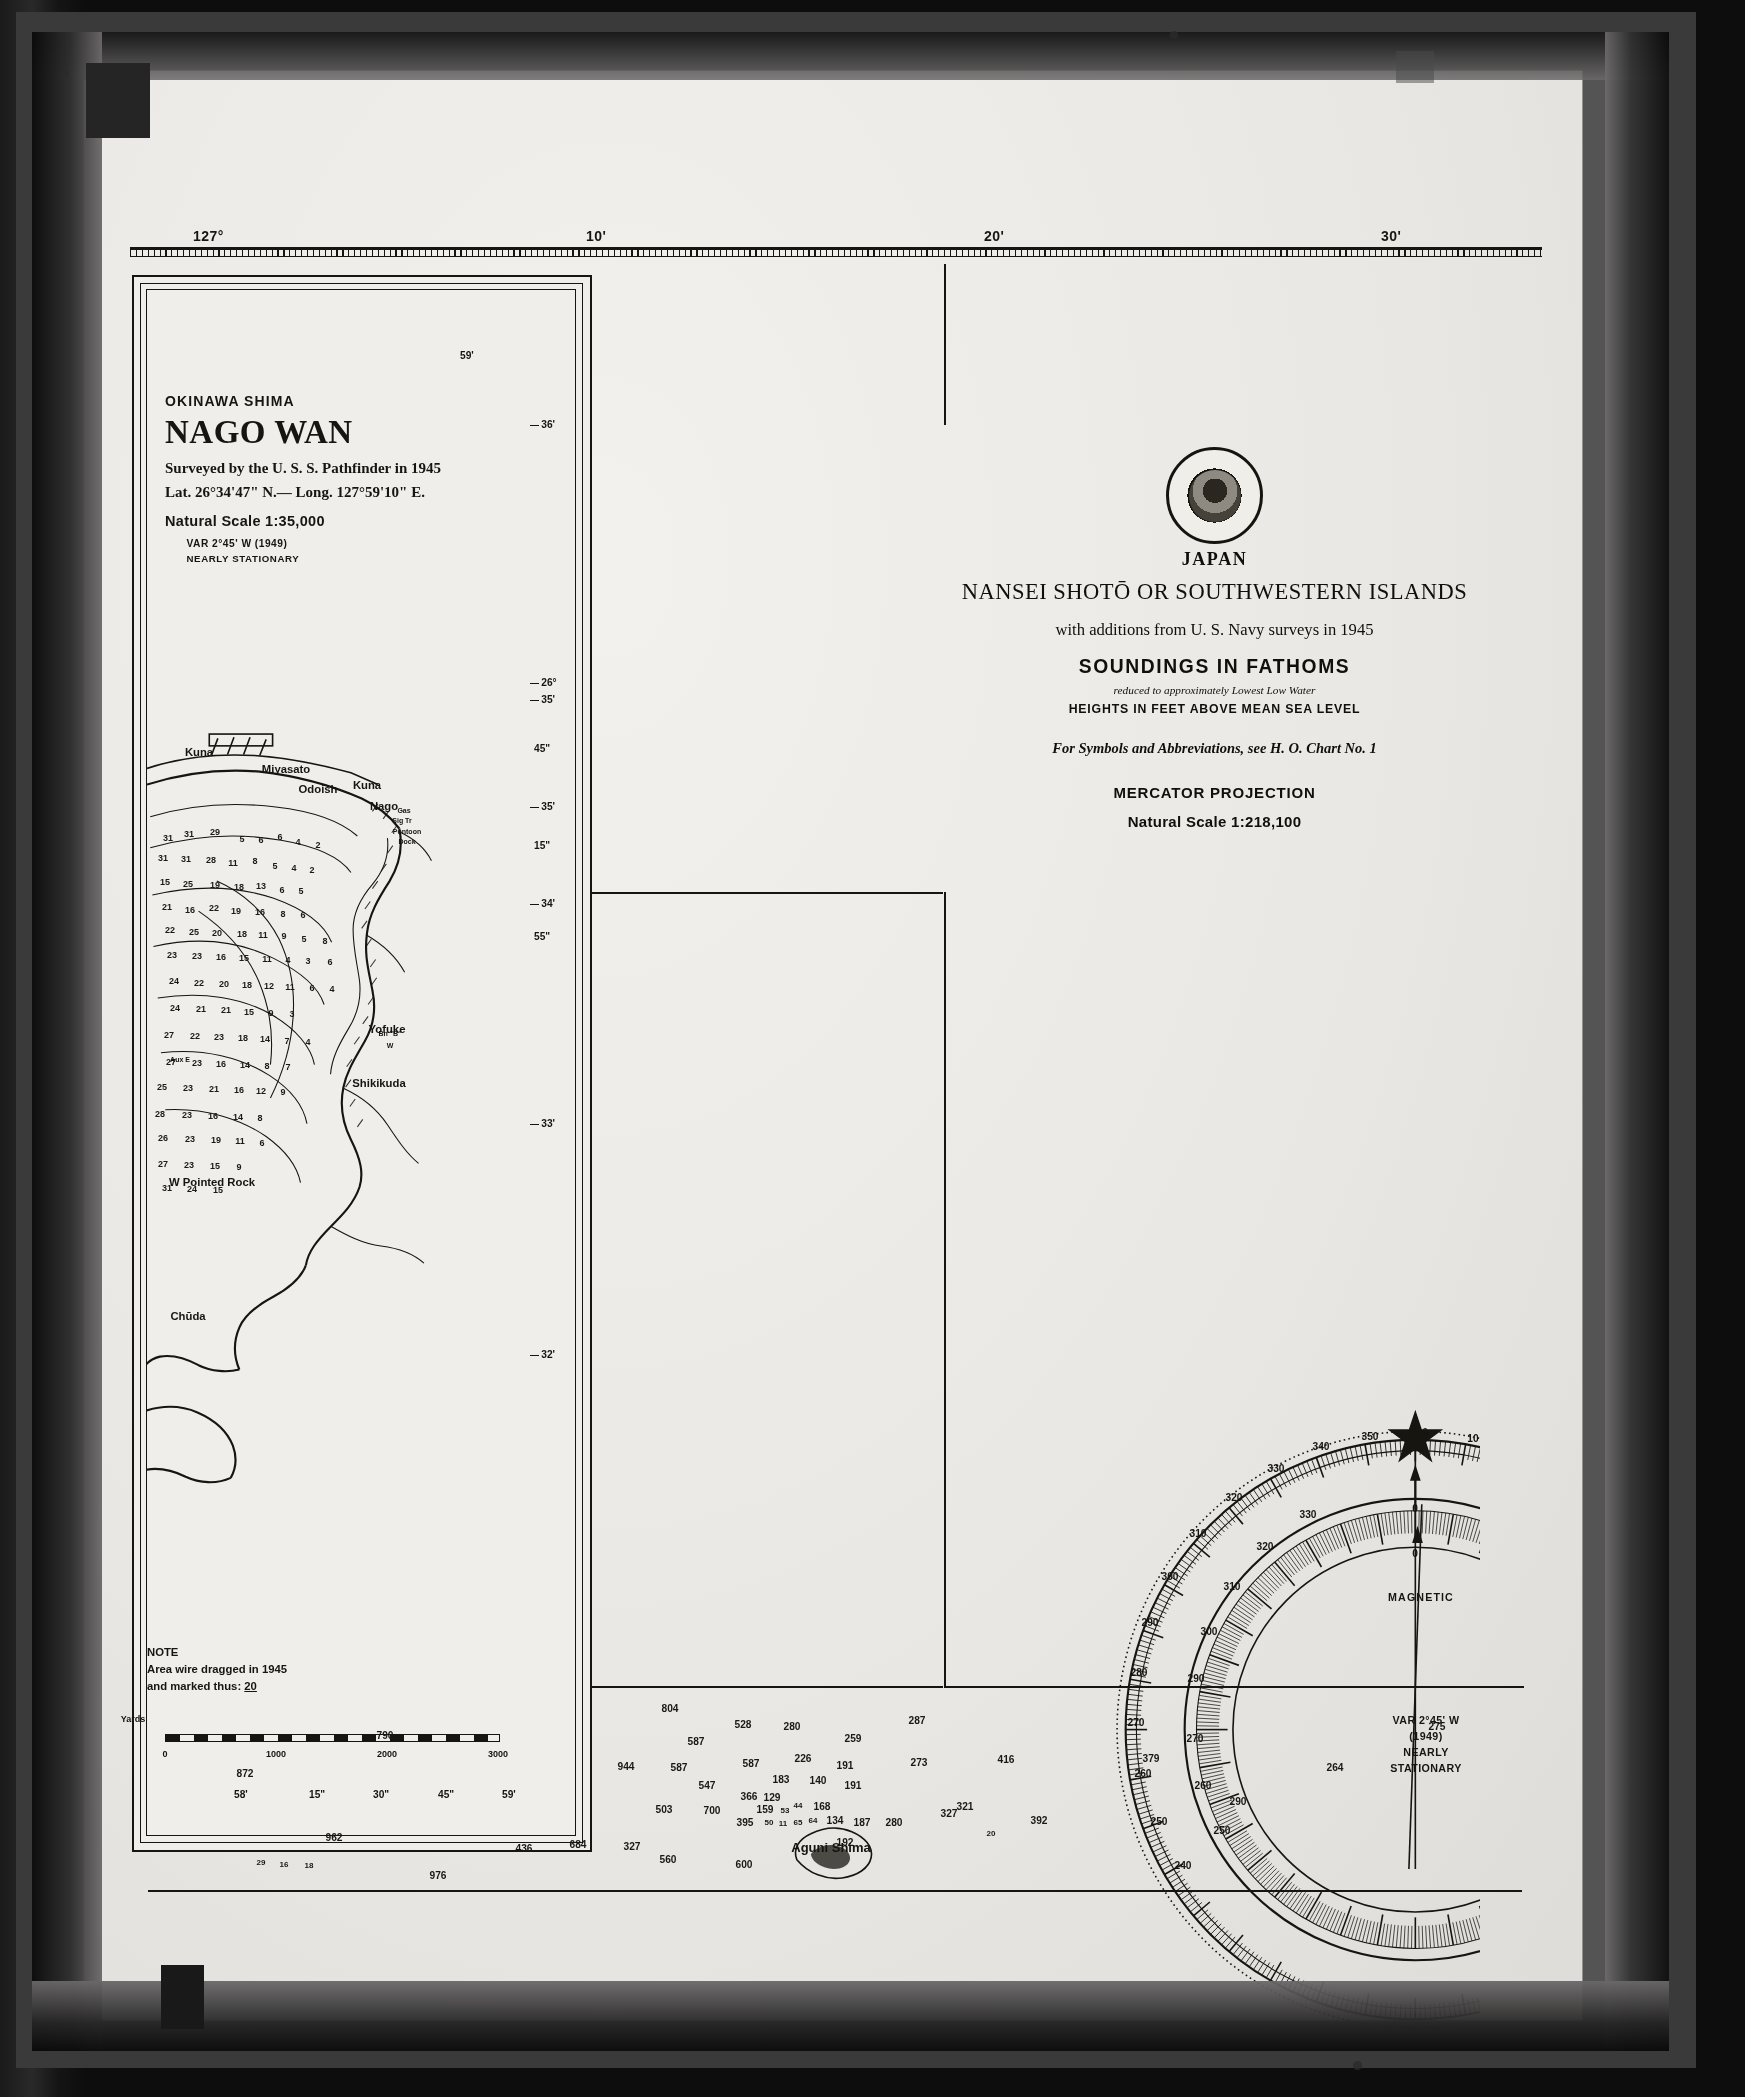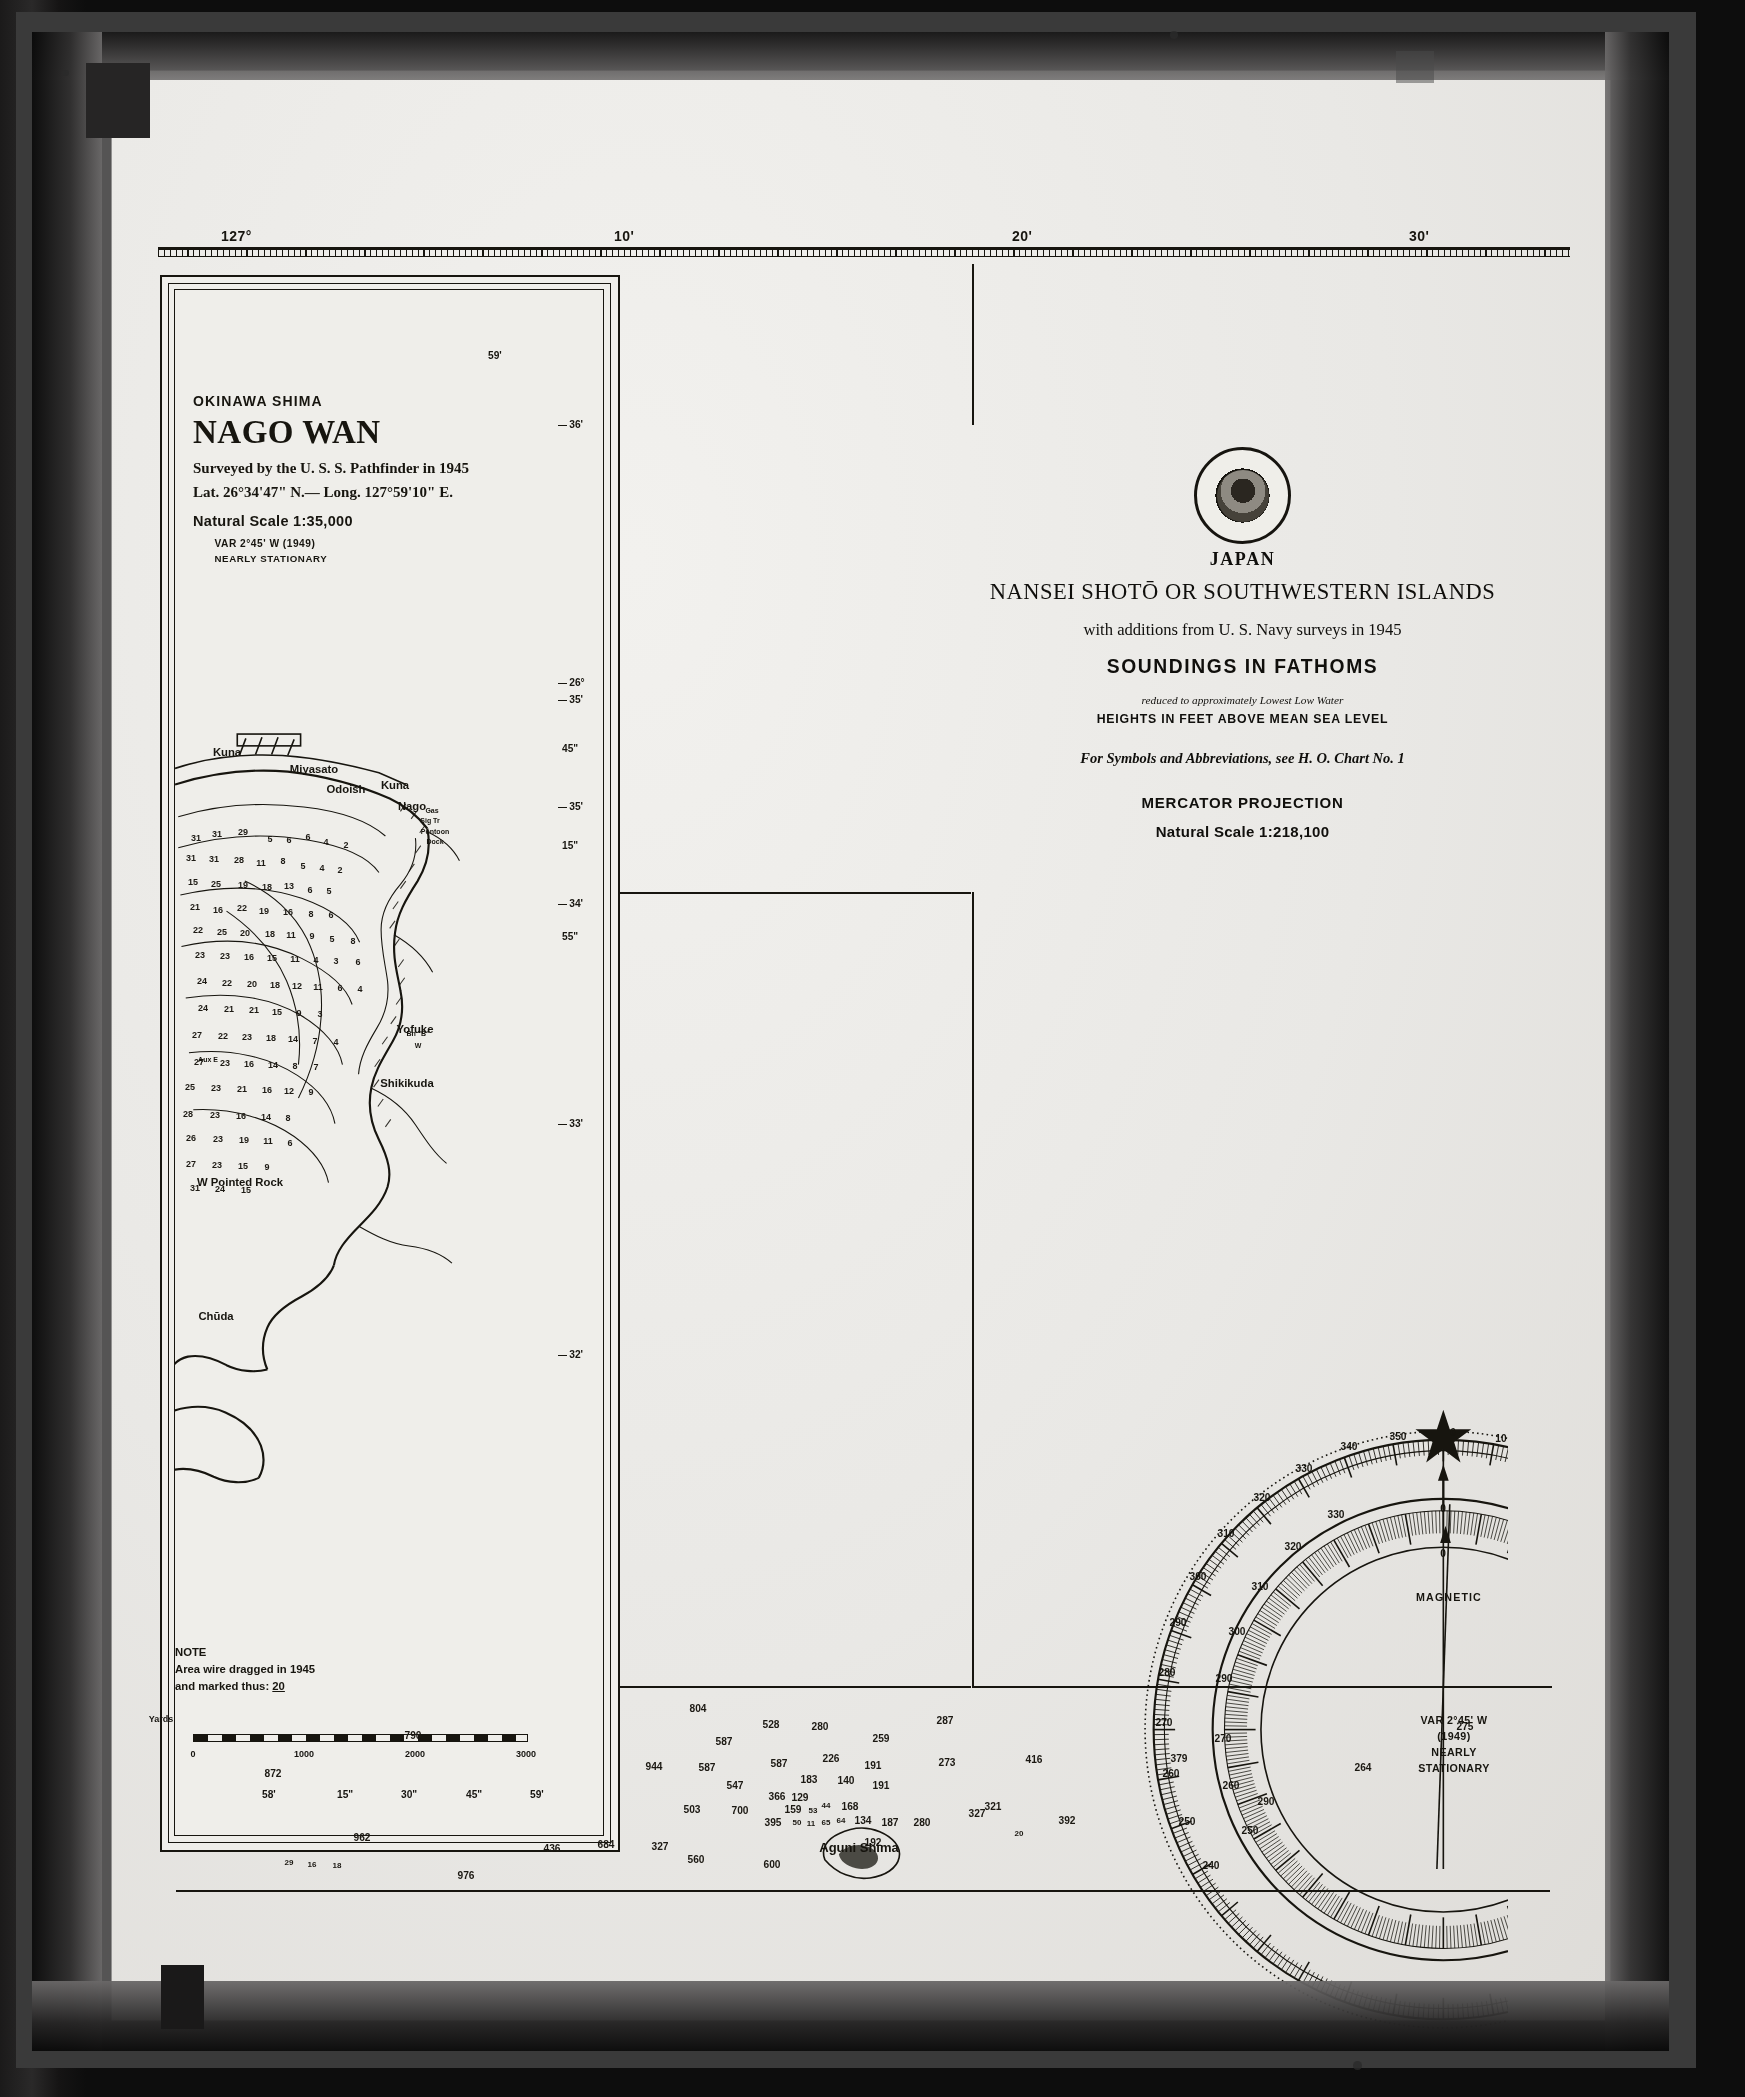--- a/index.html
+++ b/index.html
@@ -35,21 +35,21 @@
     background: #3a3a3a;
   }
   .inner-gray {
     position: absolute;
     left: 32px; top: 32px;
     width: 1637px; height: 2019px;
     background: #555454;
   }
   .sheet {
     position: absolute;
-    left: 112px; top: 71px;
+    left: 84px; top: 71px;
     width: 1498px; height: 1949px;
     background: #e5e5e5;
     box-shadow: 0 0 0 0.5px #cfcecb;
   }
   .sheet-inner {
     position: absolute;
     inset: 0;
     background:
       radial-gradient(ellipse at 35% 25%, #f2f1ee 0%, #e9e8e5 55%, #dedcd8 100%);
   }
@@ -374,21 +374,21 @@
   }
   .t-add {
     font-family: "Liberation Serif", serif;
     font-size: 16.6px;
     margin-bottom: 16px;
   }
   .t-snd {
     font-size: 19.3px;
     font-weight: bold;
     letter-spacing: 1.6px;
-    margin-bottom: 16px;
+    margin-bottom: 6px;
   }
   .t-snd-sub {
     font-family: "Liberation Serif", serif;
     font-style: italic;
     font-size: 11.3px;
     margin-bottom: 6.4px;
   }
   .t-heights {
     font-size: 12.3px;
     font-weight: bold;

